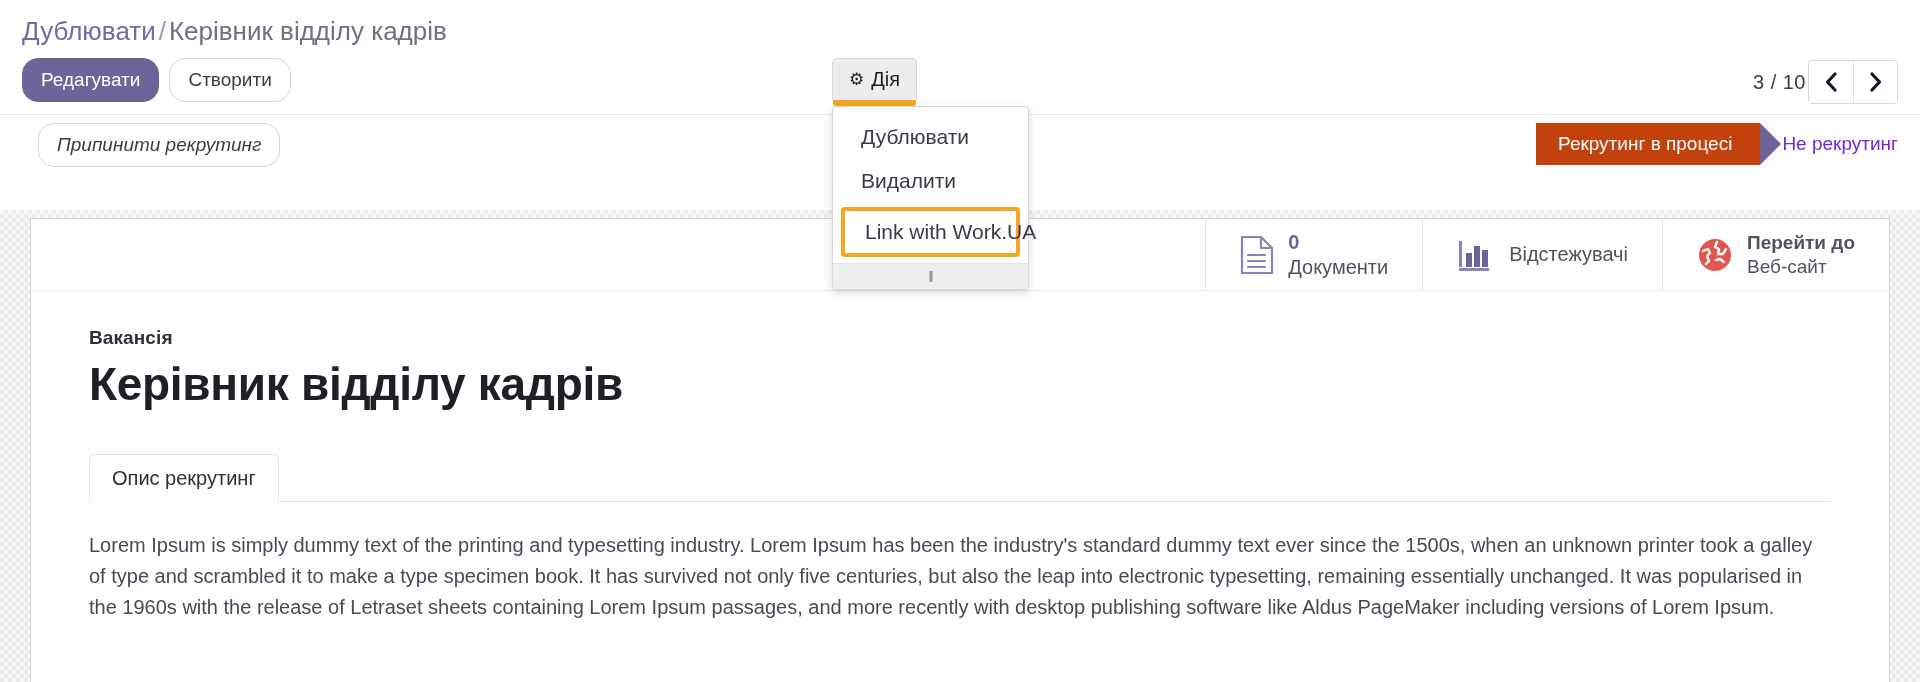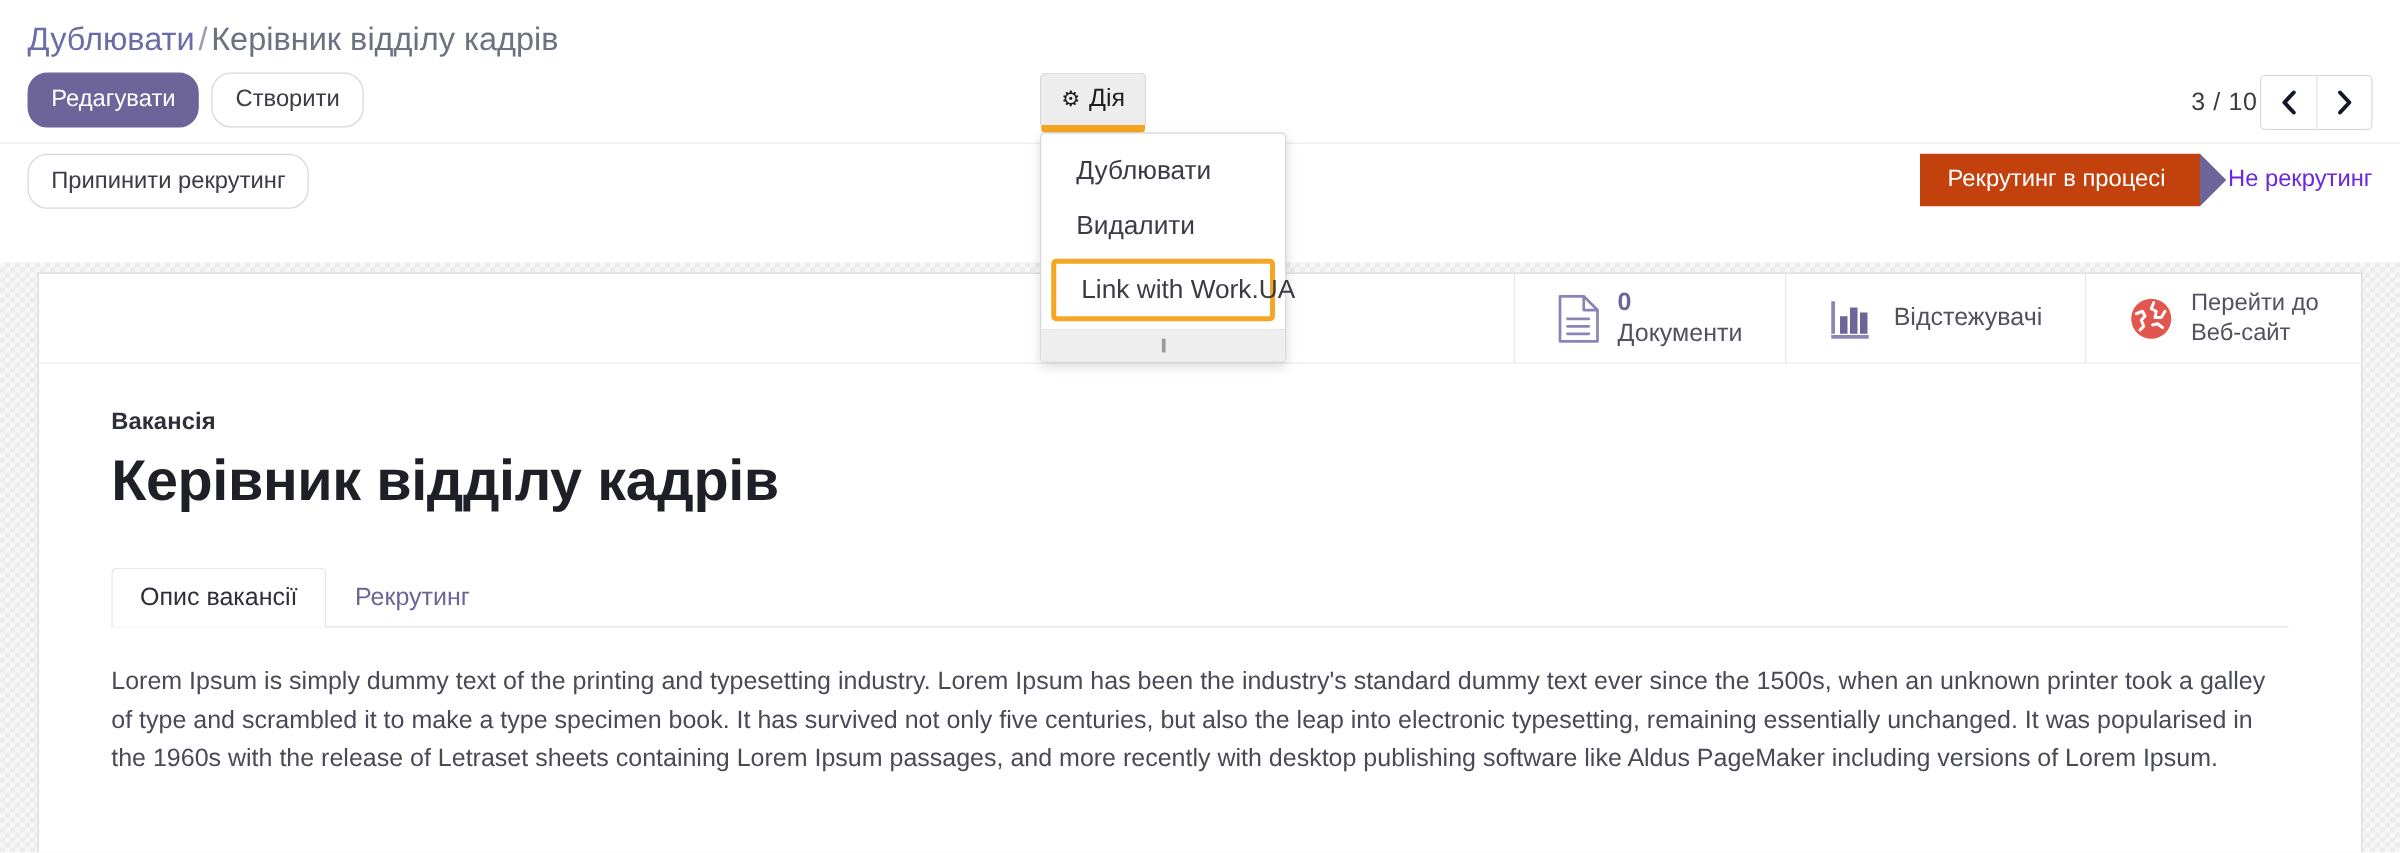--- a/index.html
+++ b/index.html
@@ -359,21 +359,21 @@
         <div class="pager-btn">
           <svg width="16" height="22" viewBox="0 0 16 22" aria-hidden="true">
               <path d="M4 3 L11.5 11 L4 19" fill="none" stroke="#111827" stroke-width="3.2" stroke-linecap="round" stroke-linejoin="round"></path>
             </svg>
         </div>
       </div>
     </div>
   </div>
 
   <div id="status-row">
-    <span class="btn btn-secondary" style="margin-left:0;">Припинити рекрутинг</span>
+    <span class="btn btn-secondary" style="margin-left:16px;font-style:italic;">Припинити рекрутинг</span>
 
     <div id="statusbar">
       <div class="stage stage-active">Рекрутинг в процесі</div>
       <div class="stage stage-inactive">Не рекрутинг</div>
     </div>
   </div>
 </div>
 
 <div id="sheet-bg">
   <div id="sheet">
@@ -412,33 +412,32 @@
       <div class="smart-btn">
         <span>
           <svg class="icon-globe" width="36" height="36" viewBox="0 0 36 36" aria-hidden="true">
             <circle cx="18" cy="18" r="16" fill="#e1564f"></circle>
             <path d="M6 14 L11 12 L13 16 L10 19 L12 24 L9 27" fill="none" stroke="#ffffff" stroke-width="2.4" stroke-linejoin="round" stroke-linecap="round"></path>
             <path d="M20 5 L18 10 L22 12 L21 17 L26 17 L29 12" fill="none" stroke="#ffffff" stroke-width="2.4" stroke-linejoin="round" stroke-linecap="round"></path>
             <path d="M19 23 L23 22 L27 25" fill="none" stroke="#ffffff" stroke-width="2.4" stroke-linejoin="round" stroke-linecap="round"></path>
           </svg>
         </span>
         <span class="smart-text">
-          <span class="smart-label smart-label-2" style="display:block;">Перейти до</span>
+          <span class="smart-label smart-label-2" style="display:block;font-weight:bold;">Перейти до</span>
           <span class="smart-label smart-label-2">Веб-сайт</span>
         </span>
       </div>
     </div>
 
     <div id="title-block">
       <div id="record-subtitle">Вакансія</div>
       <div id="record-title">Керівник відділу кадрів</div>
     </div>
 
     <div id="notebook">
       <div id="tab-strip">
-        <div class="tab tab-active">Опис вакансії</div>
-        <div class="tab tab-inactive">Рекрутинг</div>
+        <div class="tab tab-active">Опис рекрутинг</div>
       </div>
       <div id="tab-content">Lorem Ipsum is simply dummy text of the printing and typesetting industry. Lorem Ipsum has been the industry's standard dummy text ever since the 1500s, when an unknown printer took a galley of type and scrambled it to make a type specimen book. It has survived not only five centuries, but also the leap into electronic typesetting, remaining essentially unchanged. It was popularised in the 1960s with the release of Letraset sheets containing Lorem Ipsum passages, and more recently with desktop publishing software like Aldus PageMaker including versions of Lorem Ipsum.</div>
     </div>
 
   </div>
 </div>
 
 </body></html>

